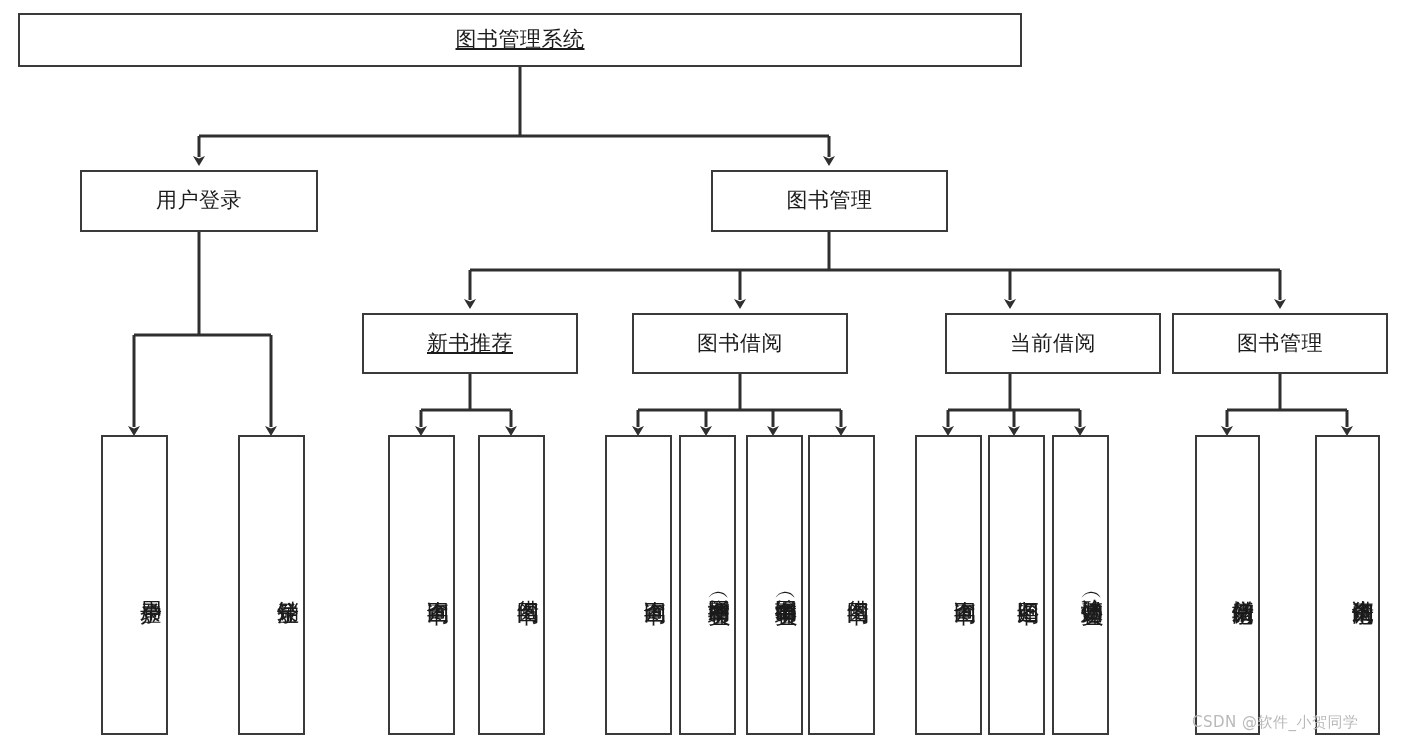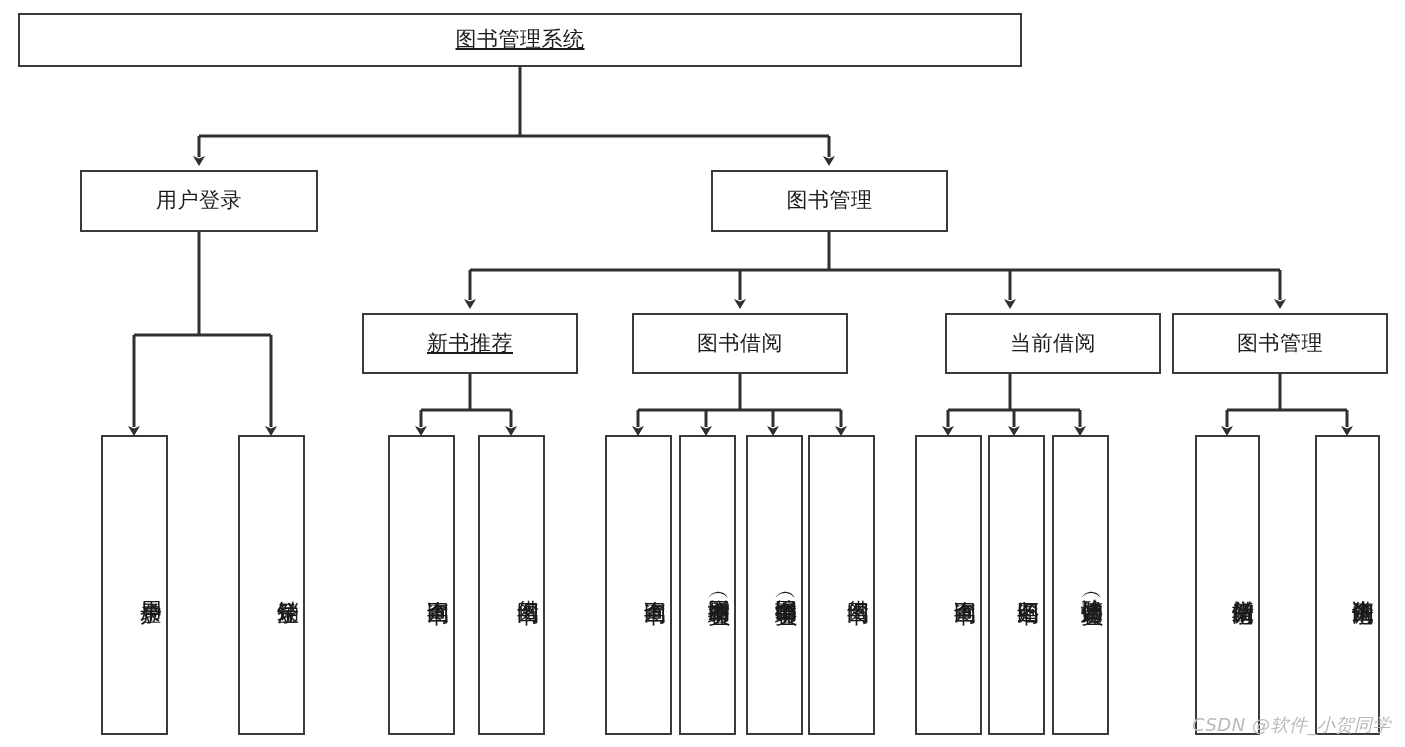--- a/index.html
+++ b/index.html
@@ -54,24 +54,23 @@
   }
   .node.v .vtext {
     writing-mode: vertical-rl;
     text-orientation: upright;
     display: block;
     letter-spacing: 1px;
   }
   .watermark {
     position: absolute;
     color: #b9b9b9;
-    font-size: 18px;
+    font-size: 15px;
     white-space: nowrap;
     letter-spacing: 0.5px;
-    font-style: italic;
   }
 </style>
 </head>
 <body>
 
 <div id="diagram-root">
 
   <svg id="edges-layer" viewBox="0 0 1405 747" width="1405" height="747">
     <defs>
       <marker id="arrow" markerWidth="10" markerHeight="12" refX="1" refY="6" orient="auto" markerUnits="userSpaceOnUse">

